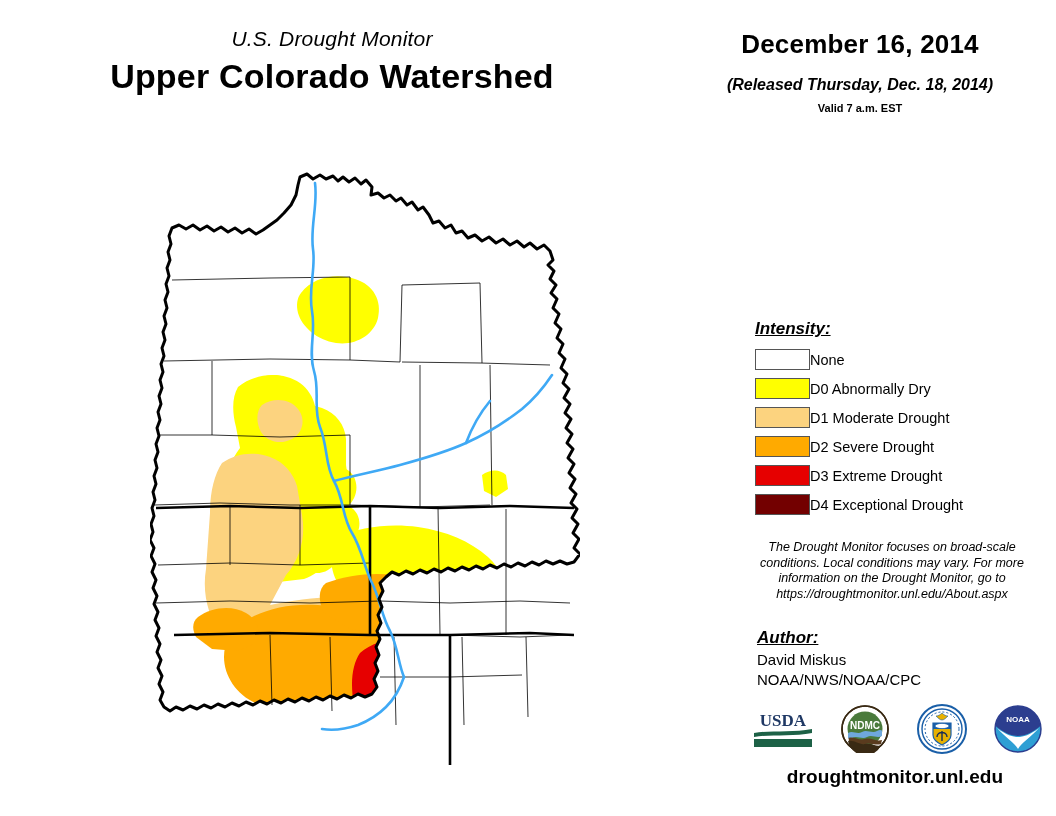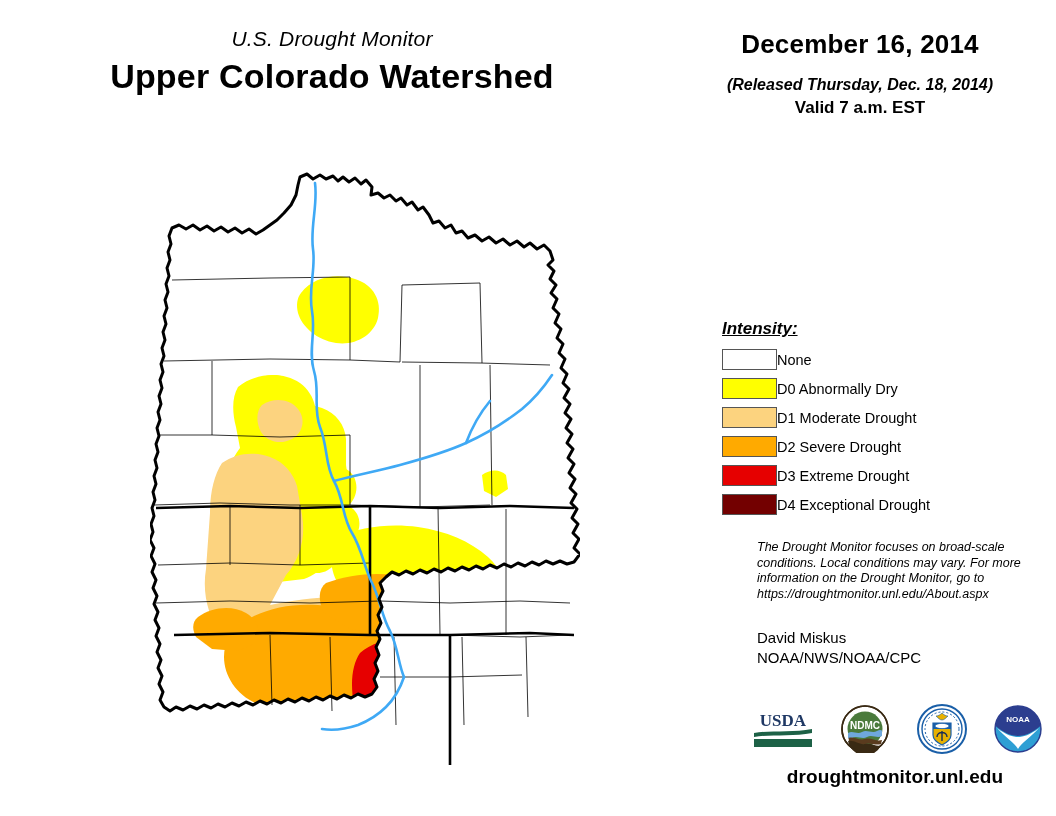--- a/index.html
+++ b/index.html
@@ -53,40 +53,40 @@
     letter-spacing: 0.2px;
   }
   #released-note {
     font-size: 16px;
     font-weight: bold;
     font-style: italic;
     line-height: 22px;
     margin-top: 14px;
   }
   #valid-note {
-    font-size: 17px;
+    font-size: 11px;
     font-weight: bold;
     line-height: 20px;
     margin-top: 2px;
   }
 
   
   #map-wrap {
     position: absolute;
     left: 150px;
     top: 165px;
     width: 430px;
     height: 620px;
   }
   #map-svg { display: block; }
 
   
   #legend {
     position: absolute;
-    left: 722px;
+    left: 755px;
     top: 318px;
     width: 280px;
   }
   #legend-title {
     font-size: 17px;
     font-style: italic;
     font-weight: bold;
     text-decoration: underline;
     line-height: 22px;
     margin-bottom: 8px;
@@ -112,20 +112,21 @@
 
   
   #disclaimer {
     position: absolute;
     left: 757px;
     top: 540px;
     width: 270px;
     font-size: 12.5px;
     font-style: italic;
     line-height: 15.5px;
+    text-align: center;
   }
 
   
   #author-block {
     position: absolute;
     left: 757px;
     top: 627px;
     width: 270px;
   }
   #author-title {
@@ -414,20 +415,21 @@
 
   <div class="legend-row">
     <span class="legend-swatch" style="background:#730000"></span>
     <span class="legend-label">D4 Exceptional Drought</span>
   </div>
 </div>
 
 <div id="disclaimer">The Drought Monitor focuses on broad-scale conditions. Local conditions may vary. For more information on the Drought Monitor, go to https://droughtmonitor.unl.edu/About.aspx</div>
 
 <div id="author-block">
+  <div id="author-title">Author:</div>
   <div class="author-line">David Miskus</div>
   <div class="author-line">NOAA/NWS/NOAA/CPC</div>
 </div>
 
 <div id="logo-row">
 
   <svg class="logo" width="62" height="40" viewBox="0 0 62 40">
     <text x="31" y="17" text-anchor="middle" font-family="Liberation Serif, serif" font-size="17" font-weight="bold" fill="#1F3864">USDA</text>
     <path d="M2,24 C18,21 40,24 60,20 L60,24 C40,28 18,25 2,28 Z" fill="#1D6146"></path>
     <rect x="2" y="30" width="58" height="8" fill="#1D6146"></rect>

